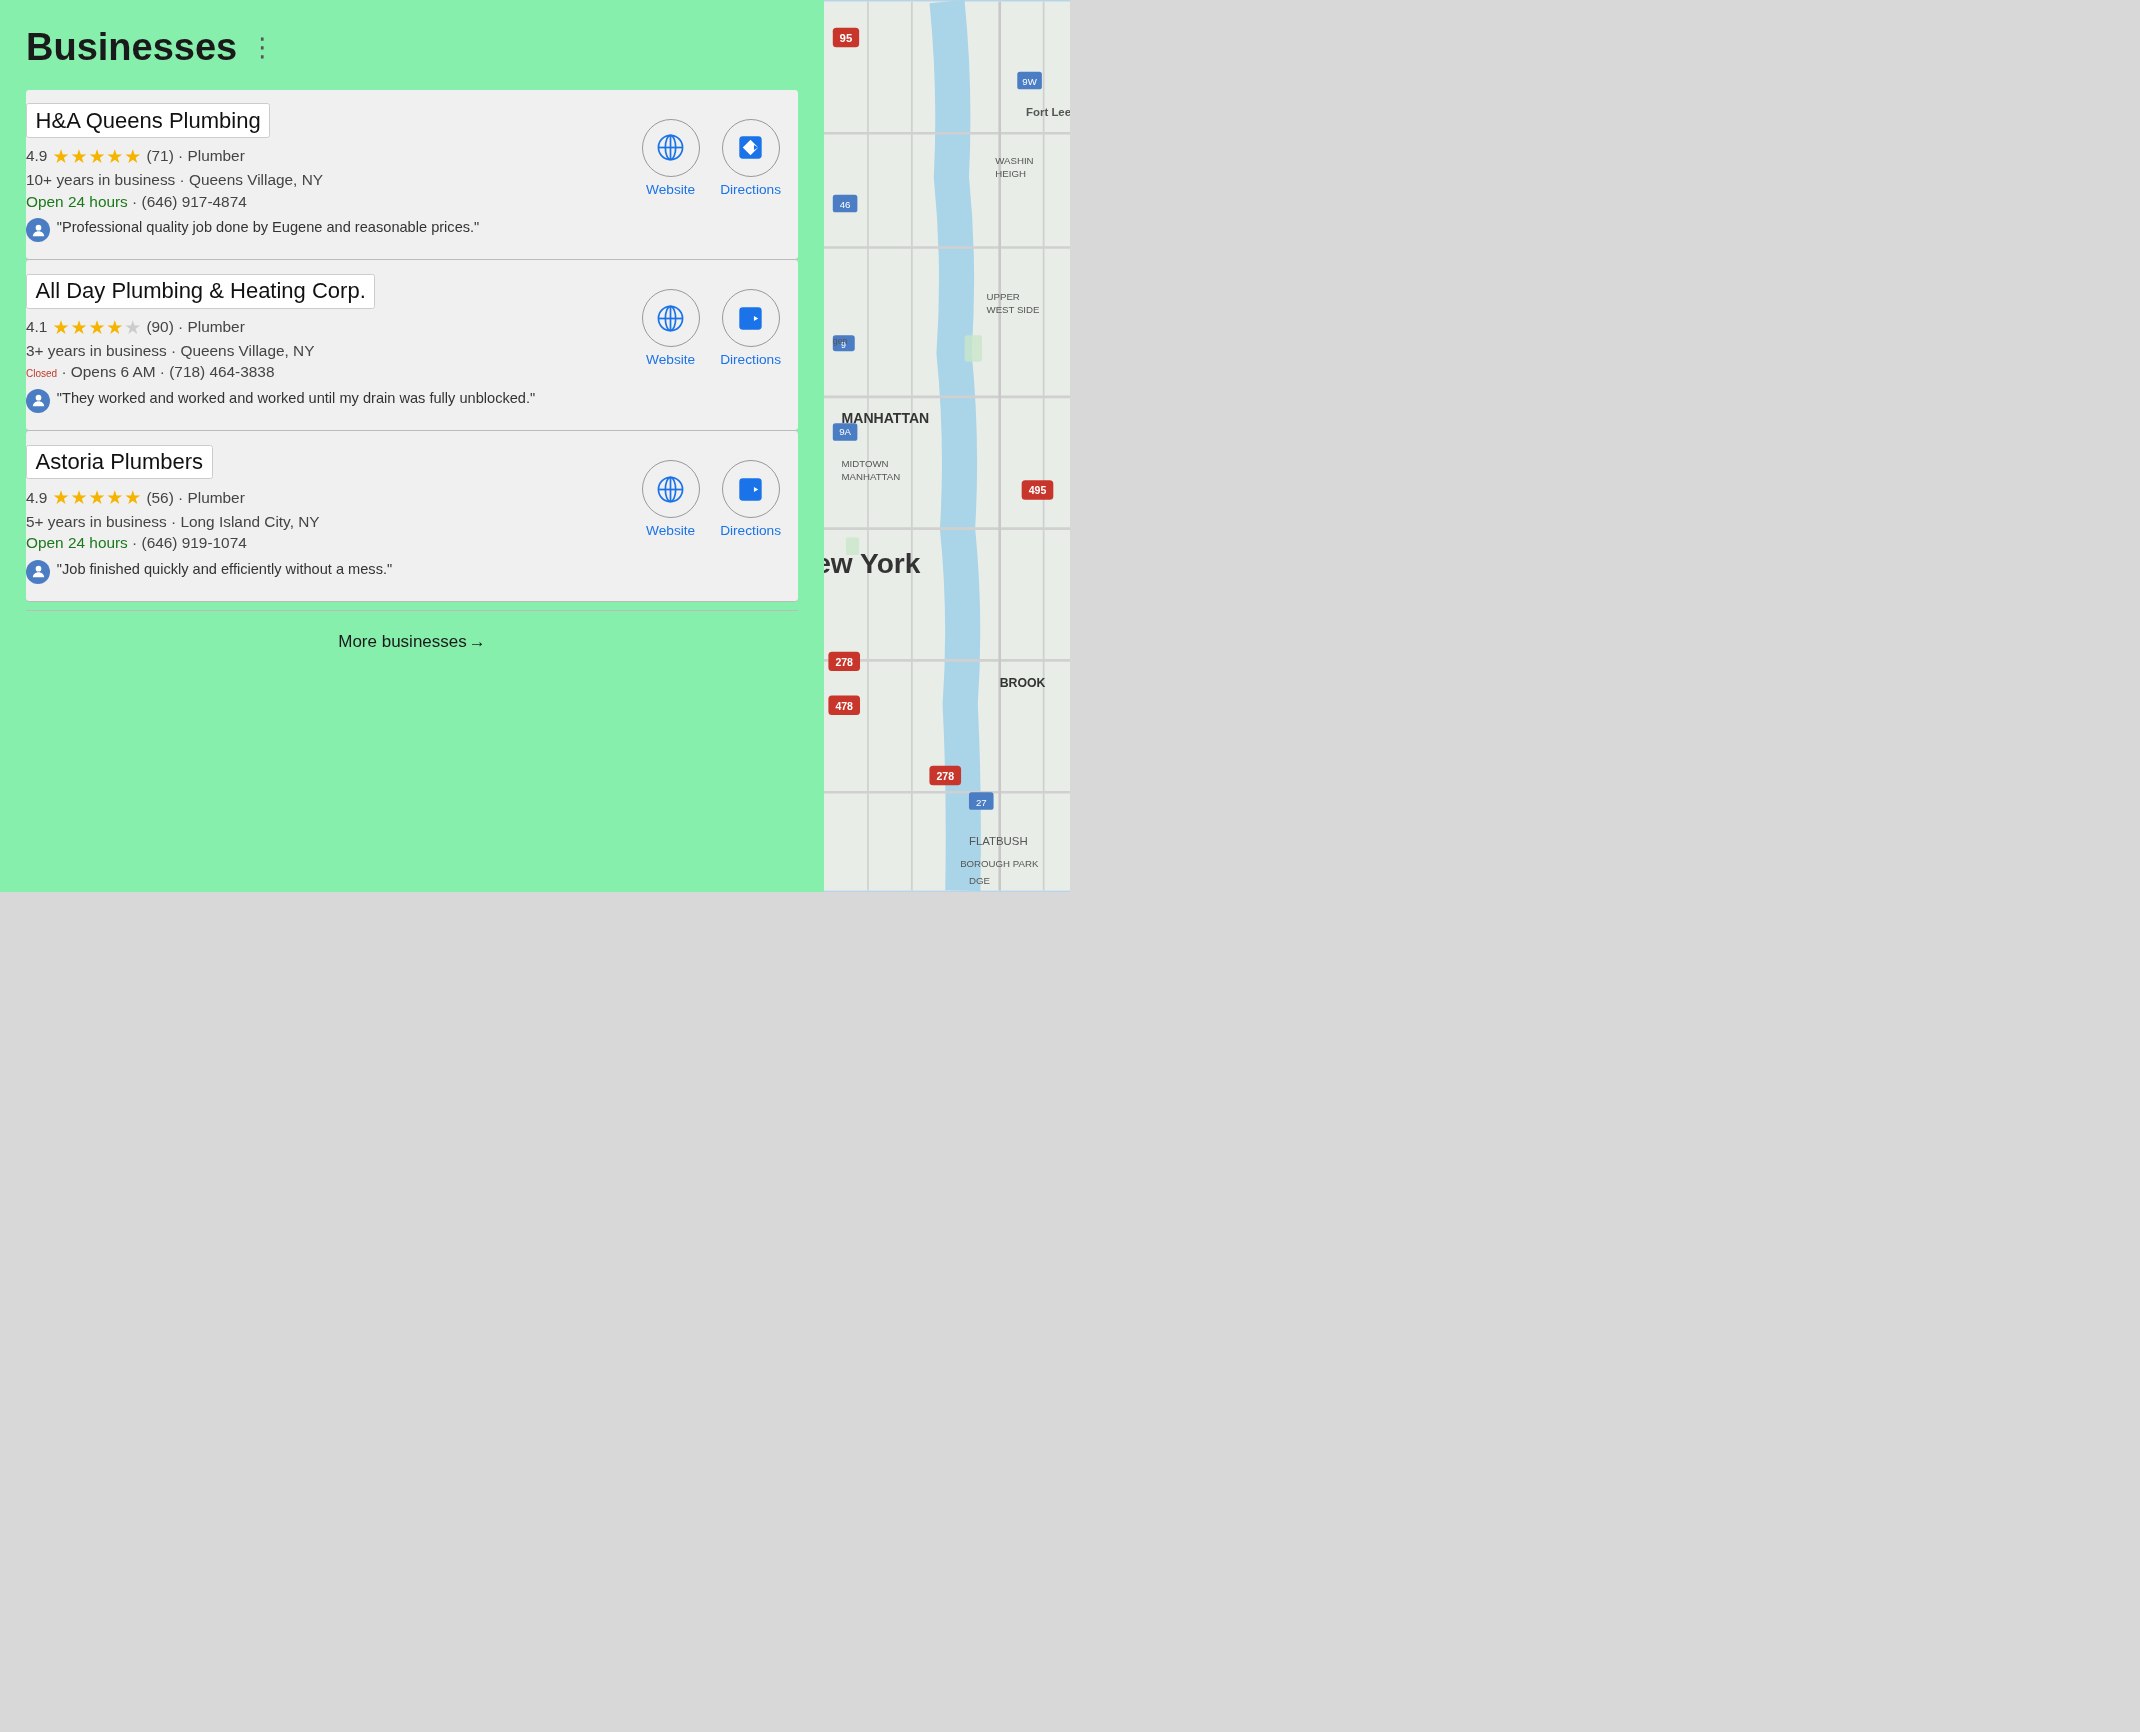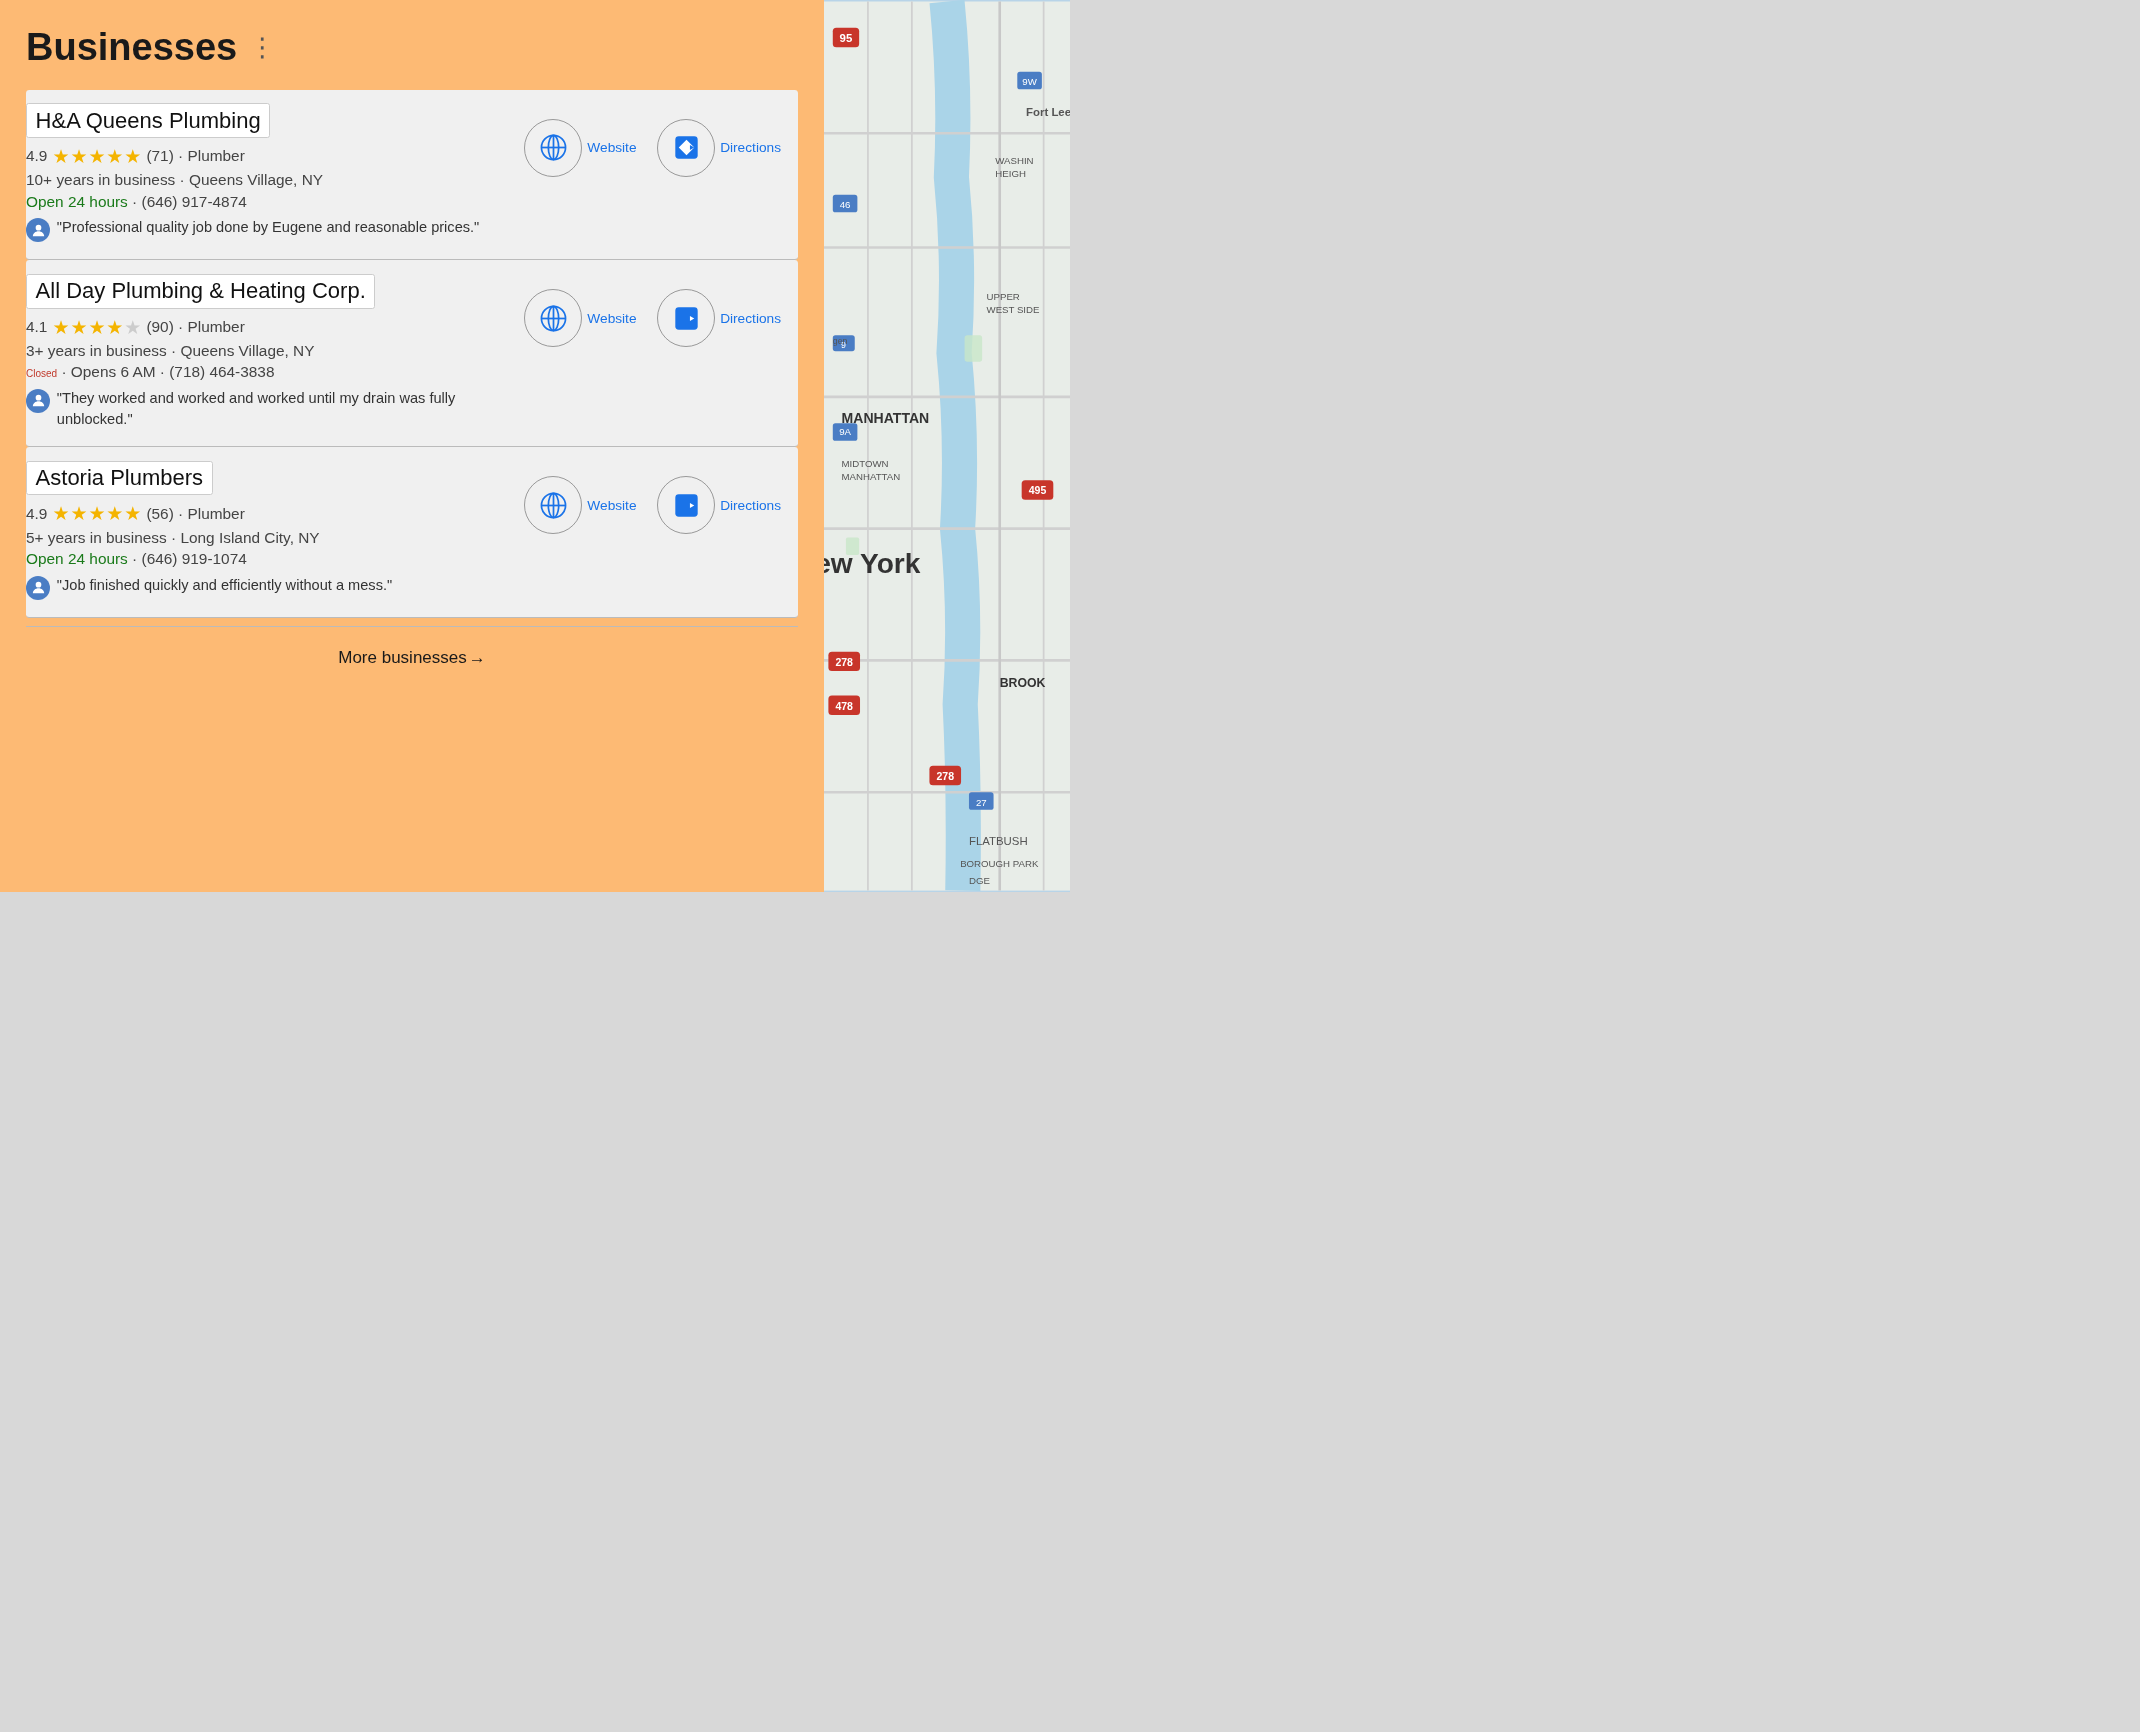--- a/index.html
+++ b/index.html
@@ -14,21 +14,21 @@
 
     .page-container {
       display: flex;
       width: 100%;
       min-height: 866px;
     }
 
     .left-panel {
       flex: 1;
       padding: 26px 26px 17px 26px;
-      background: #fdba74;
+      background: #86efac;
       min-width: 0;
     }
 
     .map-panel {
       width: 246px;
       flex-shrink: 0;
       background: #b8d4e8;
       position: relative;
       overflow: hidden;
     }
@@ -174,21 +174,21 @@
       flex-direction: row;
       gap: 20.5px;
       align-items: flex-start;
       margin-top: 15.4px;
       margin-right: 17px;
       flex-shrink: 0;
     }
 
     .action-btn {
       display: flex;
-      flex-direction: row;
+      flex-direction: column;
       align-items: center;
       gap: 5.1px;
       cursor: pointer;
       text-decoration: none;
     }
 
     .action-icon-circle {
       width: 58px;
       height: 58px;
       border-radius: 50%;

